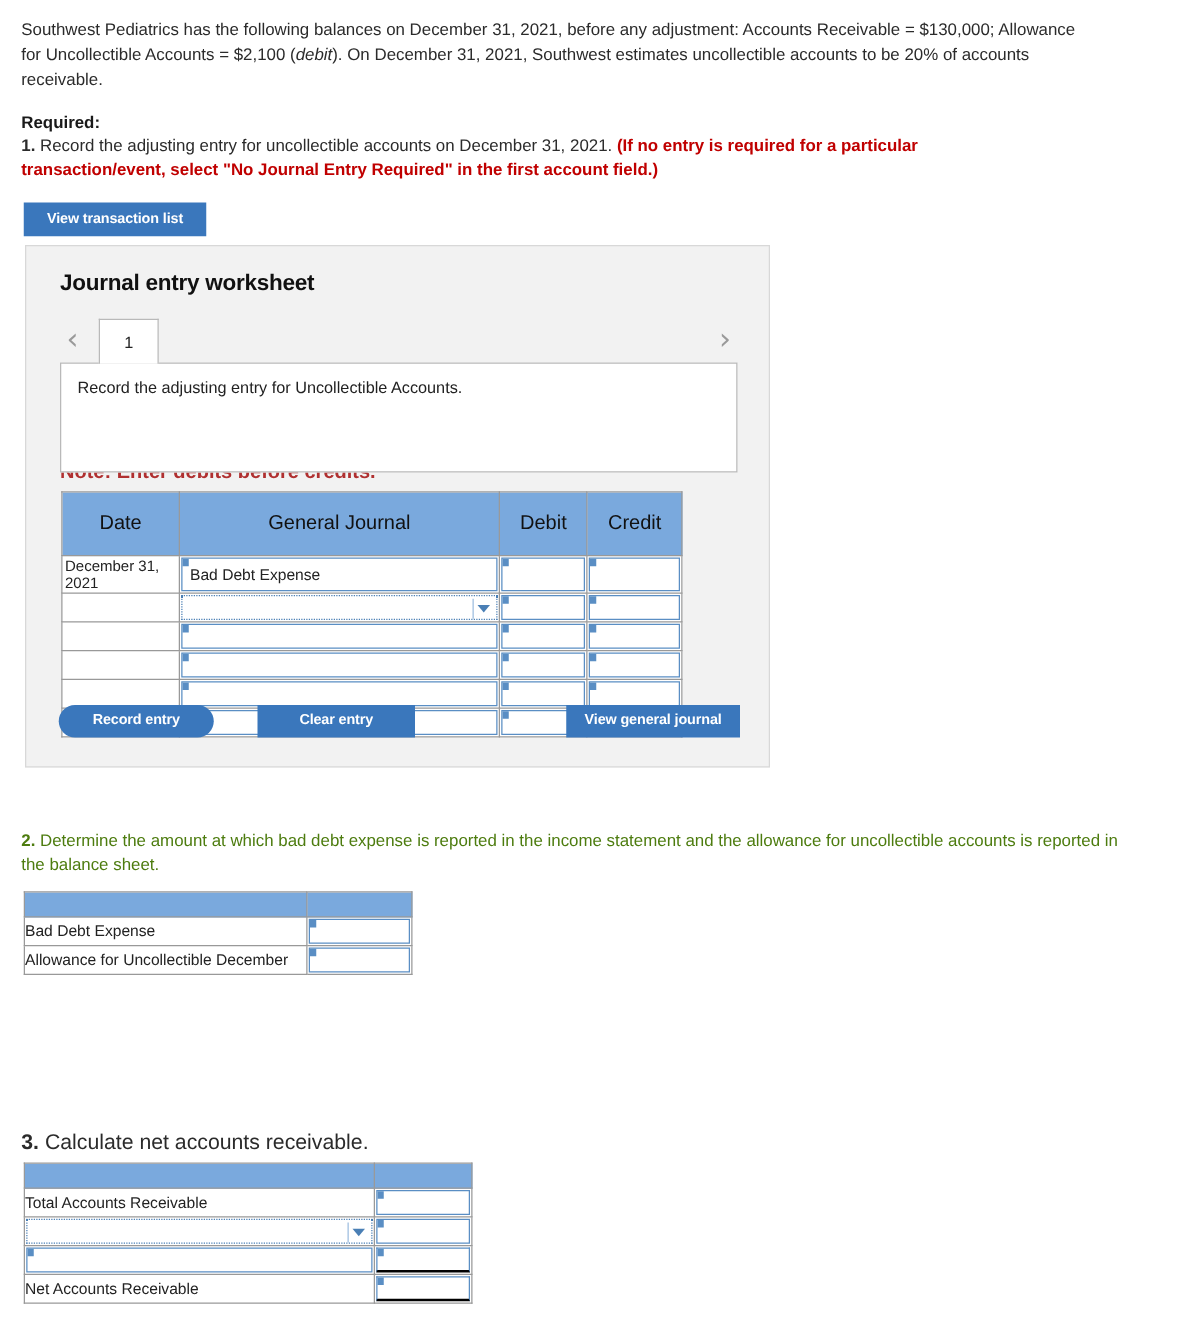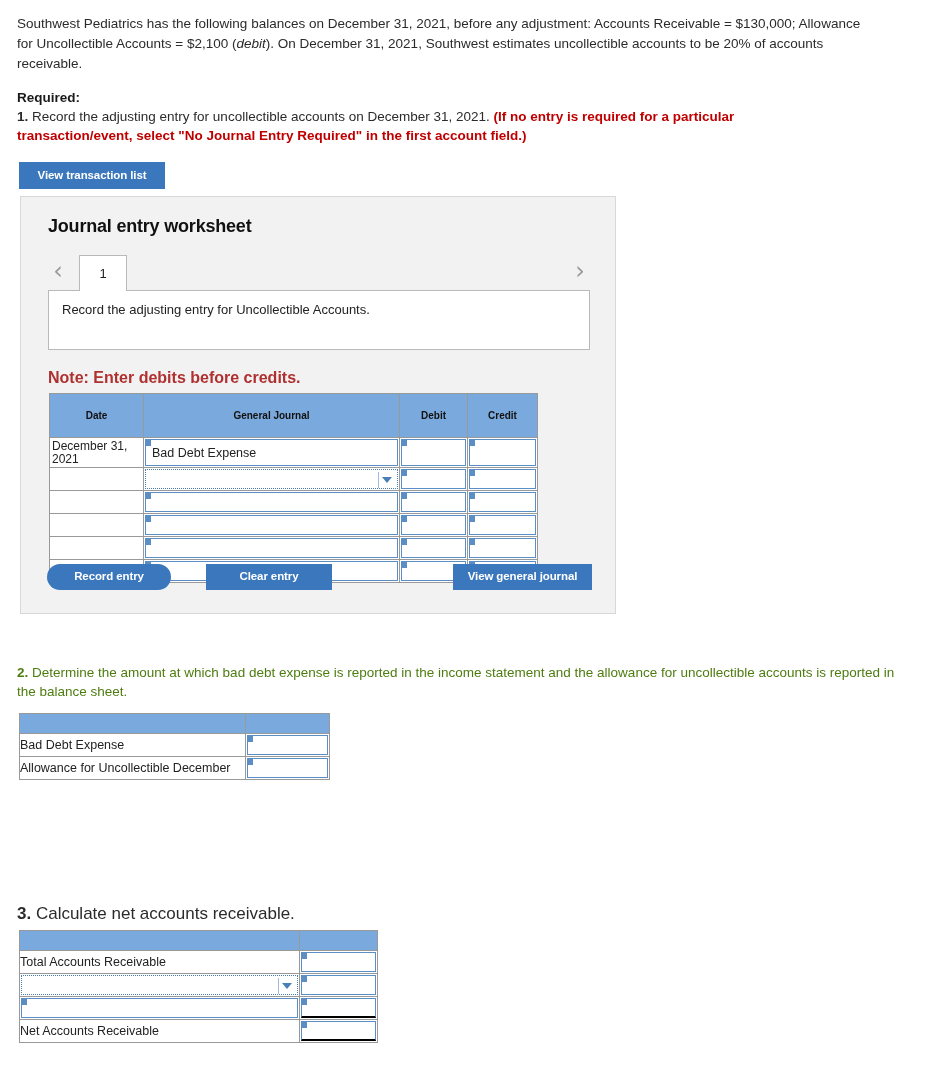--- a/index.html
+++ b/index.html
@@ -110,21 +110,21 @@
     display: flex;
     align-items: center;
     justify-content: center;
     cursor: pointer;
     z-index: 3;
   }
 
   .tab-content {
     position: absolute;
     left: 27px; top: 93px;
-    width: 542px; height: 60px;
+    width: 542px; height: 88px;
     background: #ffffff;
     border: 1px solid #b9b9b9;
     z-index: 2;
   }
   .tab-content-text {
     padding: 11px 0 0 13px;
     font-size: 13px;
     color: #222222;
   }
 
@@ -139,22 +139,22 @@
   
   .jtable {
     position: absolute;
     left: 28px; top: 196px;
     border-collapse: collapse;
     background: #ffffff;
   }
   .jtable th {
     background: #7aa9dd;
     border: 1px solid #999999;
-    font-size: 10px;
-    font-weight: bold;
+    font-size: 16px;
+    font-weight: normal;
     color: #111111;
     height: 19px;
     padding: 16px;
     text-align: center;
   }
   .jtable td {
     border: 1px solid #999999;
     padding: 0;
     vertical-align: middle;
     background: #ffffff;

